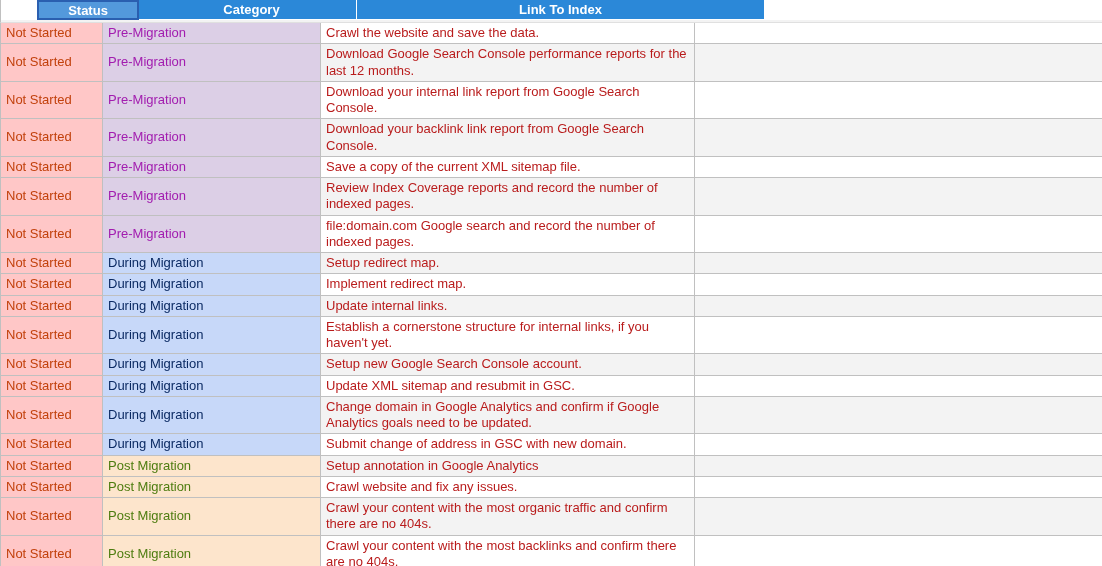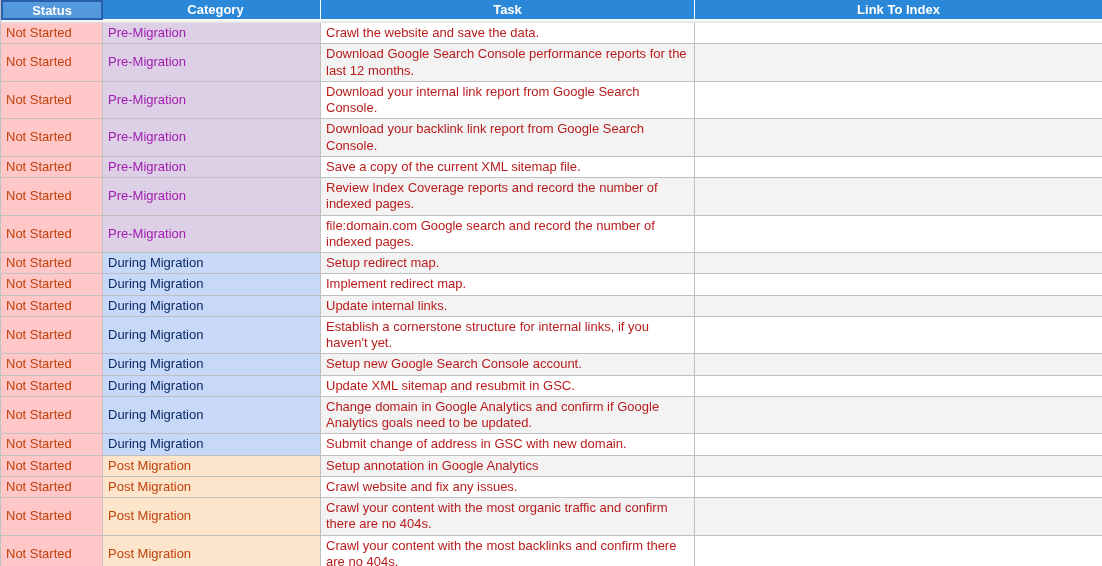--- a/index.html
+++ b/index.html
@@ -27,20 +27,21 @@
     justify-content: center;
     border-right: 1px solid #fff;
     border-bottom: 1px solid #fff;
   }
   .header-cell.first {
     border-left: 2px solid #2a5fb0;
     border-top: 2px solid #2a5fb0;
     border-bottom: 2px solid #2a5fb0;
     border-right: 2px solid #2a5fb0;
     background: #5399dc;
+    margin-left: 36px;
   }
   .col-status { width: 102px; flex: 0 0 102px; }
   .col-category { width: 218px; flex: 0 0 218px; padding-left: 8px; }
   .col-task { width: 374px; flex: 0 0 374px; }
   .col-link { width: 408px; flex: 0 0 408px; }
   .spacer-row {
     height: 3px;
     background: #f3f3f3;
     border-bottom: 1px solid #e0e0e0;
   }
@@ -53,36 +54,35 @@
     padding: 2px 5px;
     display: flex;
     align-items: center;
     border-right: 1px solid #c0c0c0;
     font-size: 13px;
     line-height: 1.25;
   }
   .status-cell { background: #ffc7c7; color: #c2410c; }
   .cat-pre { background: #dccfe6; color: #a21caf; }
   .cat-during { background: #c7d8f9; color: #0b2a63; }
-  .cat-post { background: #fde5cc; color: #c2410c; }
+  .cat-post { background: #fde5cc; color: #4d7c0f; }
   .task-cell, .link-cell {
     color: #b91c1c;
   }
   .even .task-cell, .even .link-cell { background: #f3f3f3; }
   .odd .task-cell, .odd .link-cell { background: #ffffff; }
   .sheet-border-left { border-left: 1px solid #c0c0c0; }
 </style>
 </head>
 <body>
 
 <div class="sheet">
   <div class="header-row sheet-border-left">
     <div class="header-cell first col-status">Status</div>
     <div class="header-cell col-category">Category</div>
-    <div class="header-cell col-task">Task</div>
     <div class="header-cell col-link">Link To Index</div>
   </div>
   <div class="spacer-row sheet-border-left"></div>
   <div id="rows-container" class="sheet-border-left">
       <div class="data-row odd">
         <div class="data-cell col-status status-cell">Not Started</div>
         <div class="data-cell col-category cat-pre">Pre-Migration</div>
         <div class="data-cell col-task task-cell">Crawl the website and save the data.</div>
         <div class="data-cell col-link link-cell"></div>
       </div>

